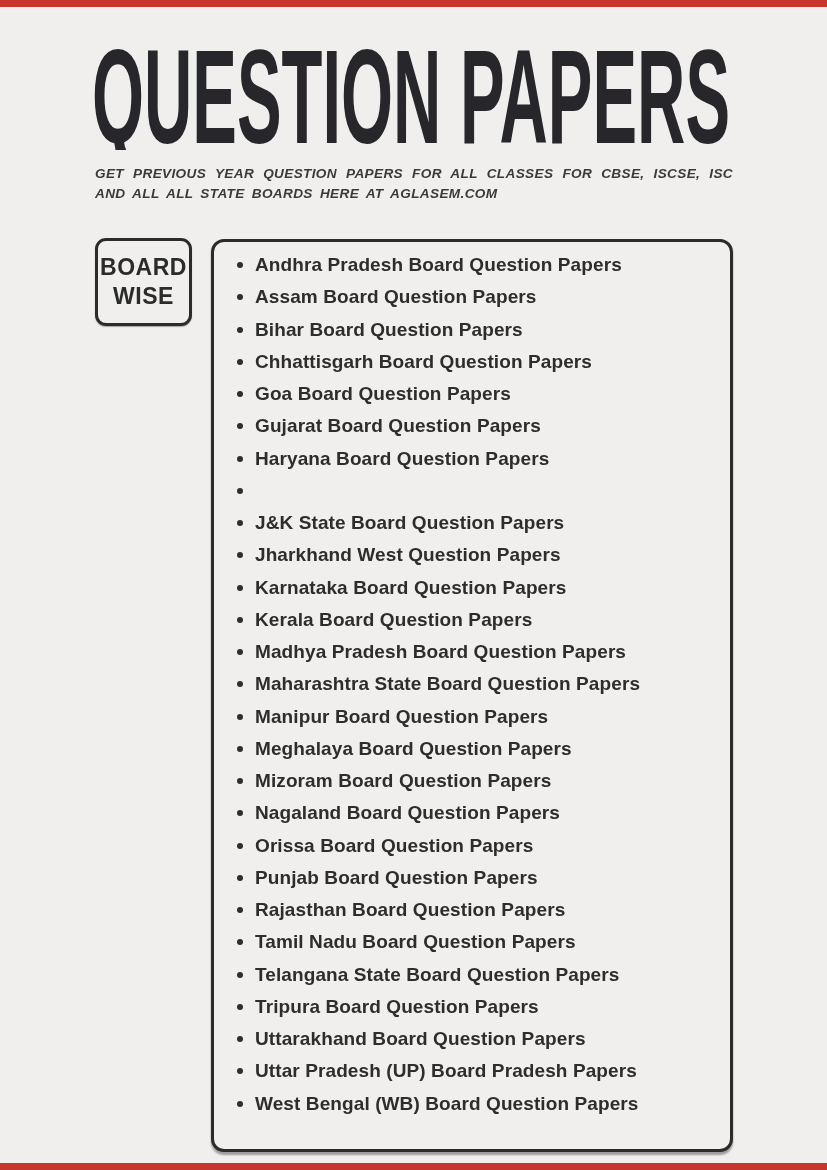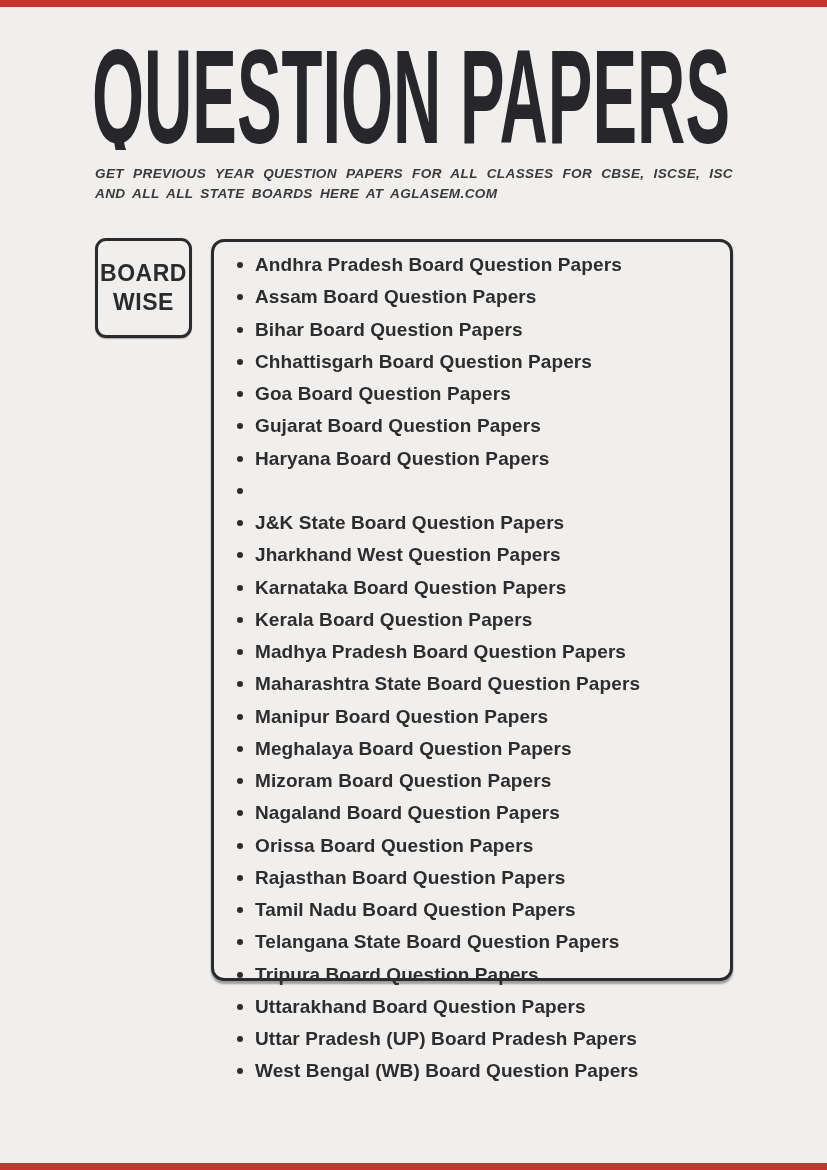--- a/index.html
+++ b/index.html
@@ -22,30 +22,30 @@
   }
 
   .subtitle{
     position:absolute;left:95px;top:164px;width:638px;
     font-size:13.6px;line-height:20px;font-weight:bold;
     letter-spacing:0.35px;word-spacing:3px;
     color:#3a3a3a;text-align:justify;margin:0;font-style:italic;
   }
 
   .badge{
-    position:absolute;left:95px;top:238px;width:97px;height:100px;
+    position:absolute;left:95px;top:238px;width:97px;height:88px;
     box-sizing:border-box;border:3px solid var(--border,#2b2b2b);
     border-radius:11px;background:var(--bg,#f0efed);
     display:flex;flex-direction:column;align-items:center;justify-content:center;
     box-shadow:0 1px 1px rgba(35,35,38,0.35);
     color:#2b2b2b;font-size:23px;font-weight:bold;letter-spacing:0.5px;line-height:29px;
   }
 
   .list-box{
-    position:absolute;left:211px;top:239px;width:522px;height:742px;
+    position:absolute;left:211px;top:239px;width:522px;height:913px;
     box-sizing:border-box;border:3px solid var(--border,#2b2b2b);
     border-radius:13px;background:var(--bg,#f0efed);
     box-shadow:0 3px 2px rgba(35,35,38,0.40);
     text-align:center;
   }
   .list-box ul{
     list-style:none;margin:0;padding:7px 10px 0 23px;
   }
   .list-box li{
     display:flex;align-items:center;height:32.26px;
@@ -148,20 +148,24 @@
       <li>
         <span class="bullet"></span>
         <span>Nagaland Board Question Papers</span>
       </li>
       <li>
         <span class="bullet"></span>
         <span>Orissa Board Question Papers</span>
       </li>
       <li>
         <span class="bullet"></span>
+        <span>Punjab Board Question Papers</span>
+      </li>
+      <li>
+        <span class="bullet"></span>
         <span>Rajasthan Board Question Papers</span>
       </li>
       <li>
         <span class="bullet"></span>
         <span>Tamil Nadu Board Question Papers</span>
       </li>
       <li>
         <span class="bullet"></span>
         <span>Telangana State Board Question Papers</span>
       </li>

